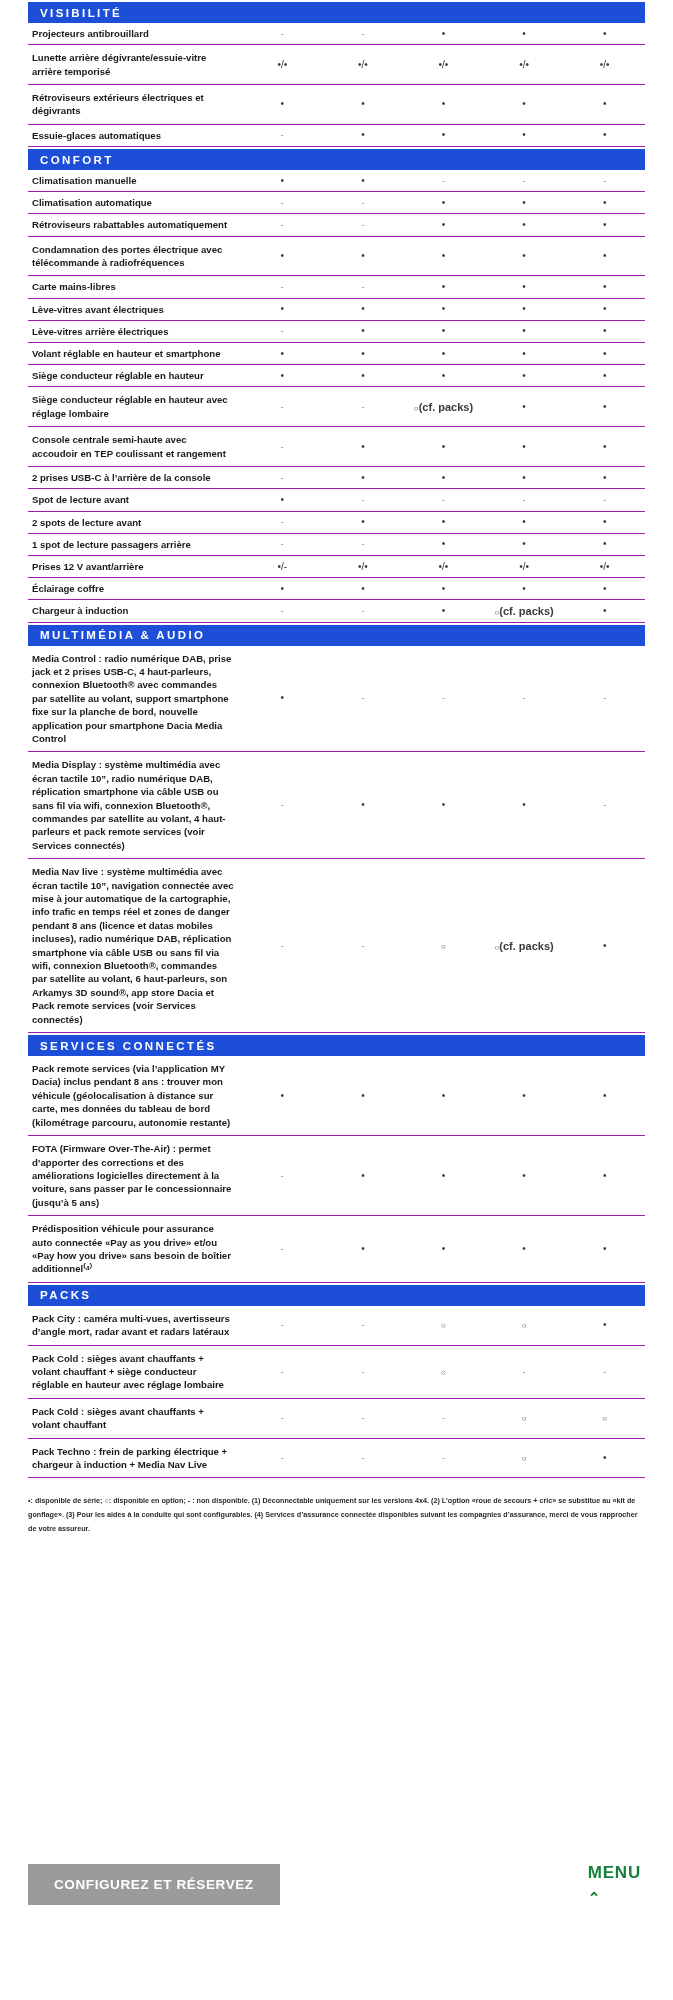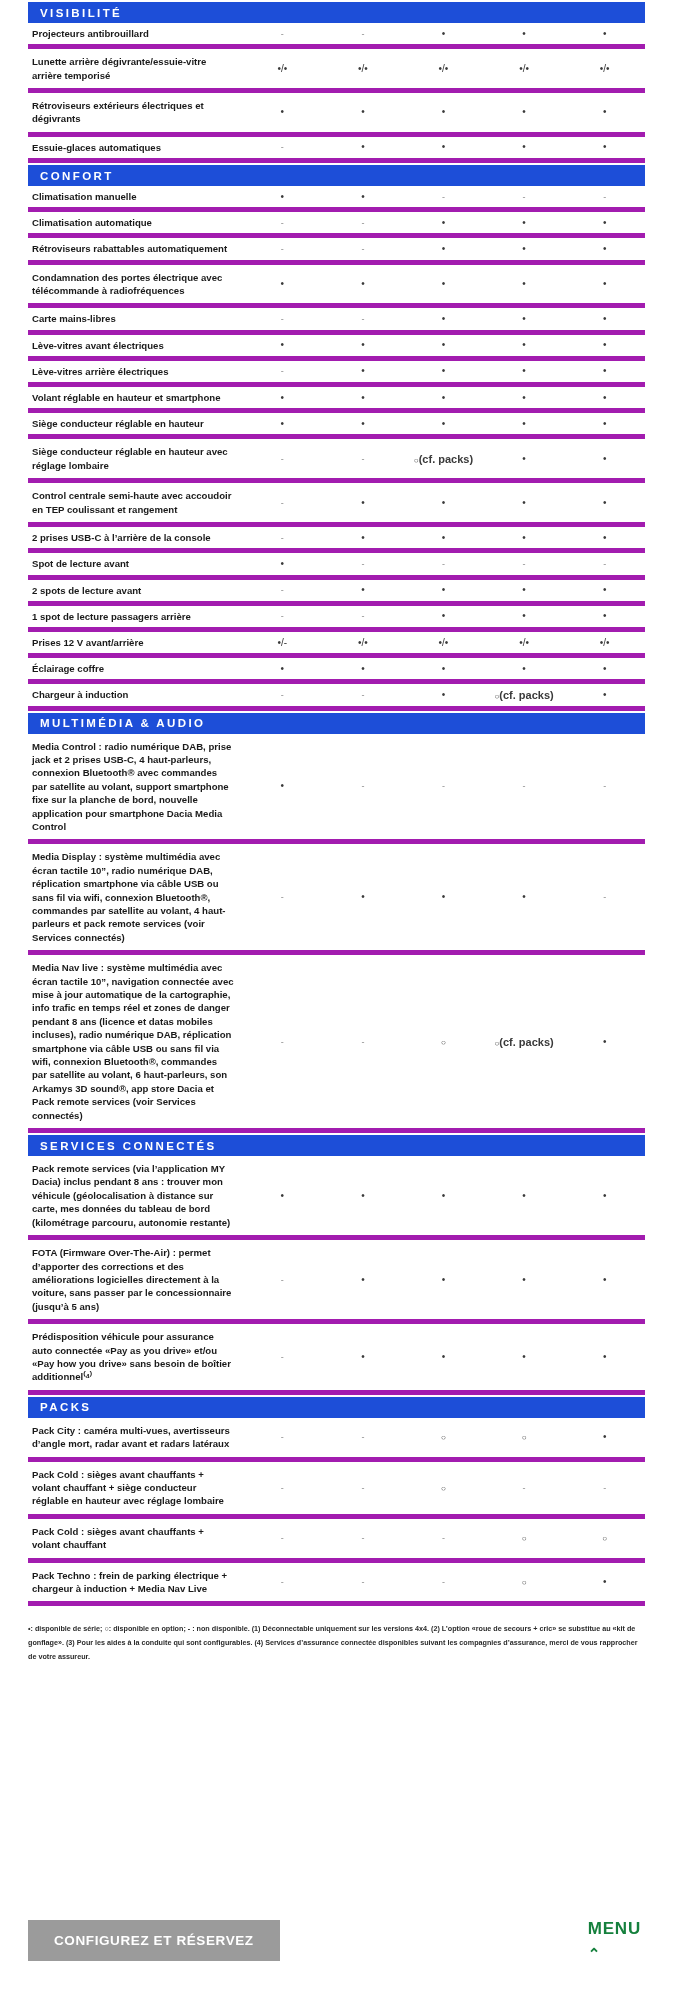--- a/index.html
+++ b/index.html
@@ -44,21 +44,21 @@
     font-size: 11.5px;
     font-weight: bold;
     letter-spacing: 2.4px;
     padding-left: 12px;
   }
 
   
   .row {
     display: flex;
     align-items: center;
-    border-bottom: 5px solid #a21caf;
+    border-bottom: 1px solid #a21caf;
     min-height: 21px;
   }
   .row .label {
     width: 214px;
     flex: 0 0 214px;
     font-size: 9.6px;
     font-weight: bold;
     line-height: 13.2px;
     padding: 4px 8px 4px 4px;
     color: #1a1a1a;
@@ -85,21 +85,21 @@
     line-height: 14px;
     color: #2b2b2b;
     font-weight: bold;
     padding-bottom: 10px;
   }
 
   
   .bottom-area {
     position: absolute;
     left: 0;
-    top: 1880px;
+    top: 1824px;
     width: 673px;
     height: 120px;
     padding: 0 28px;
     display: flex;
     align-items: center;
     justify-content: space-between;
   }
   .cta-button {
     background: #9b9b9b;
     color: #ffffff;
@@ -244,21 +244,21 @@
       </div>
       <div class="row tall">
         <div class="label">Siège conducteur réglable en hauteur avec réglage lombaire</div>
         <div class="cell"><span class="mark-dash">-</span></div>
         <div class="cell"><span class="mark-dash">-</span></div>
         <div class="cell"><span class="mark-circ">○</span><span class="packnote">(cf. packs)</span></div>
         <div class="cell"><span class="mark-dot">•</span></div>
         <div class="cell"><span class="mark-dot">•</span></div>
       </div>
       <div class="row tall">
-        <div class="label">Control centrale semi-haute avec accoudoir en TEP coulissant et rangement</div>
+        <div class="label">Console centrale semi-haute avec accoudoir en TEP coulissant et rangement</div>
         <div class="cell"><span class="mark-dash">-</span></div>
         <div class="cell"><span class="mark-dot">•</span></div>
         <div class="cell"><span class="mark-dot">•</span></div>
         <div class="cell"><span class="mark-dot">•</span></div>
         <div class="cell"><span class="mark-dot">•</span></div>
       </div>
       <div class="row">
         <div class="label">2 prises USB-C à l’arrière de la console</div>
         <div class="cell"><span class="mark-dash">-</span></div>
         <div class="cell"><span class="mark-dot">•</span></div>

